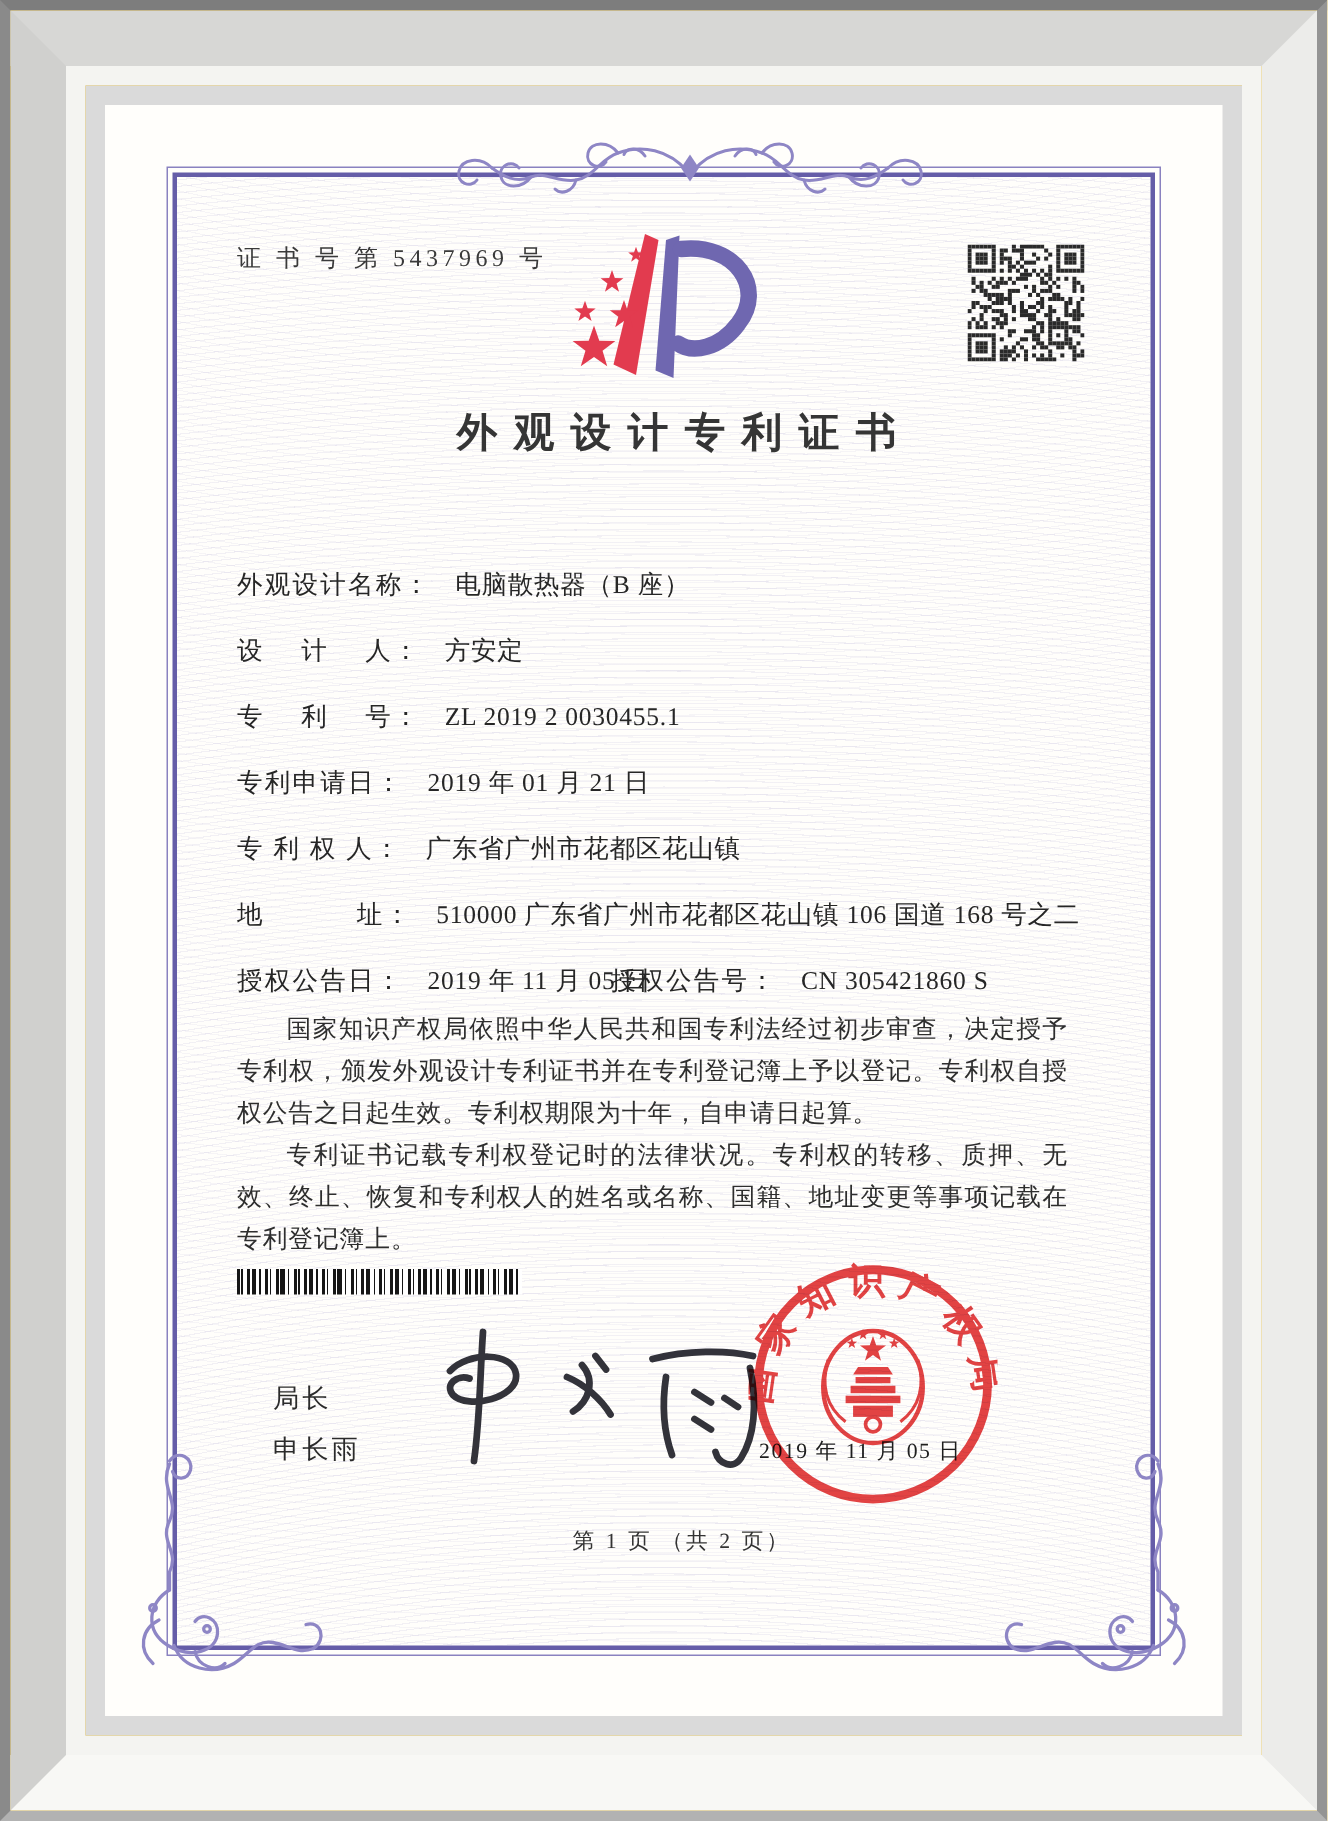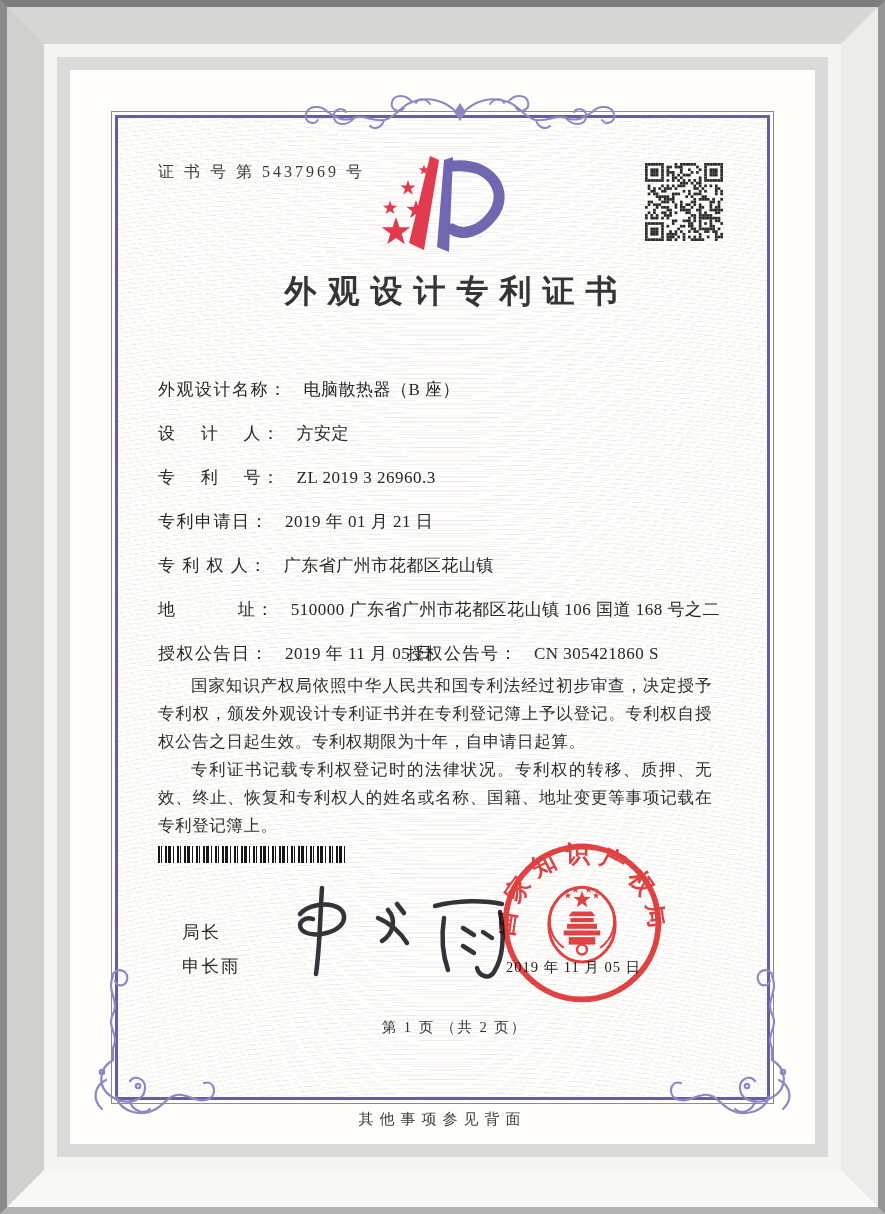--- a/index.html
+++ b/index.html
@@ -19,21 +19,21 @@
   .border-box{position:absolute;left:45px;top:45px;right:45px;bottom:44px;
     border:3px solid #655da8;outline:1px solid #8a82c0;outline-offset:3px;
     background:
       repeating-radial-gradient(1200px 860px at 50% 165%, rgba(128,118,186,0.10) 0 1px, rgba(0,0,0,0) 1px 6px),
       repeating-radial-gradient(1500px 1050px at 50% -70%, rgba(128,118,186,0.07) 0 1px, rgba(0,0,0,0) 1px 7px);}
 
   .abs{position:absolute;}
   .cert-no{left:88px;top:92px;font-size:16px;letter-spacing:3px;color:#3a3a3a;}
   .qr{left:575px;top:93px;width:78px;height:78px;}
   .logo{left:290px;top:78px;width:150px;height:112px;}
-  .title{left:0;top:200px;width:100%;text-align:center;font-size:32px;font-weight:700;
+  .title{left:0;top:200px;width:100%;text-align:center;font-size:27px;font-weight:700;
          letter-spacing:11px;color:#353535;padding-left:28px;}
   .field-row{left:88px;font-size:17px;color:#262626;white-space:nowrap;}
   .flabel{letter-spacing:1.5px;}
   .fvalue{letter-spacing:0.5px;padding-left:16px;}
   .dual .col2{position:absolute;left:236px;top:0;white-space:nowrap;margin-left:13px;}
   .body-text{left:88px;top:602px;width:554px;font-size:16.5px;line-height:28px;
              color:#2e2e2e;text-align:justify;letter-spacing:0.6px;}
   .body-text p{margin:0;text-indent:2em;}
   .barcode{left:88px;top:776px;width:190px;height:17px;
     background:repeating-linear-gradient(90deg,#161616 0 2px,#fff 2px 3px,#161616 3px 4px,#fff 4px 7px,#161616 7px 9px,#fff 9px 10px,#161616 10px 13px,#fff 13px 15px,#161616 15px 16px,#fff 16px 19px);}
@@ -498,21 +498,21 @@
 
     <div class="abs title">外观设计专利证书</div>
 
     <div class="abs field-row" style="top:308px">
       <span class="flabel">外观设计名称：</span><span class="fvalue">电脑散热器（B 座）</span>
     </div>
     <div class="abs field-row" style="top:352px">
       <span class="flabel">设　 计　 人：</span><span class="fvalue">方安定</span>
     </div>
     <div class="abs field-row" style="top:396px">
-      <span class="flabel">专　 利　 号：</span><span class="fvalue">ZL 2019 3 26960.3</span>
+      <span class="flabel">专　 利　 号：</span><span class="fvalue">ZL 2019 2 0030455.1</span>
     </div>
     <div class="abs field-row" style="top:440px">
       <span class="flabel">专利申请日：</span><span class="fvalue">2019 年 01 月 21 日</span>
     </div>
     <div class="abs field-row" style="top:484px">
       <span class="flabel">专 利 权 人：</span><span class="fvalue">广东省广州市花都区花山镇</span>
     </div>
     <div class="abs field-row" style="top:528px">
       <span class="flabel">地　　　 址：</span><span class="fvalue">510000 广东省广州市花都区花山镇 106 国道 168 号之二</span>
     </div>
@@ -566,16 +566,15 @@
         <rect x="78" y="109" width="44" height="6" stroke="none"></rect>
         <rect x="84" y="117" width="32" height="9" stroke="none"></rect>
         <circle cx="100" cy="132" r="6" fill="none" stroke-width="3"></circle>
         <path d="M64,80 C58,100 62,118 78,130" fill="none" stroke-width="2.5"></path>
         <path d="M136,80 C142,100 138,118 122,130" fill="none" stroke-width="2.5"></path>
       </g>
     </svg>
 
     <div class="abs page-info">第 1 页 （共 2 页）</div>
 
-    <div class="abs back-note">其他事项参见背面</div>
 
   </div>
 </div>
 
 </body></html>

